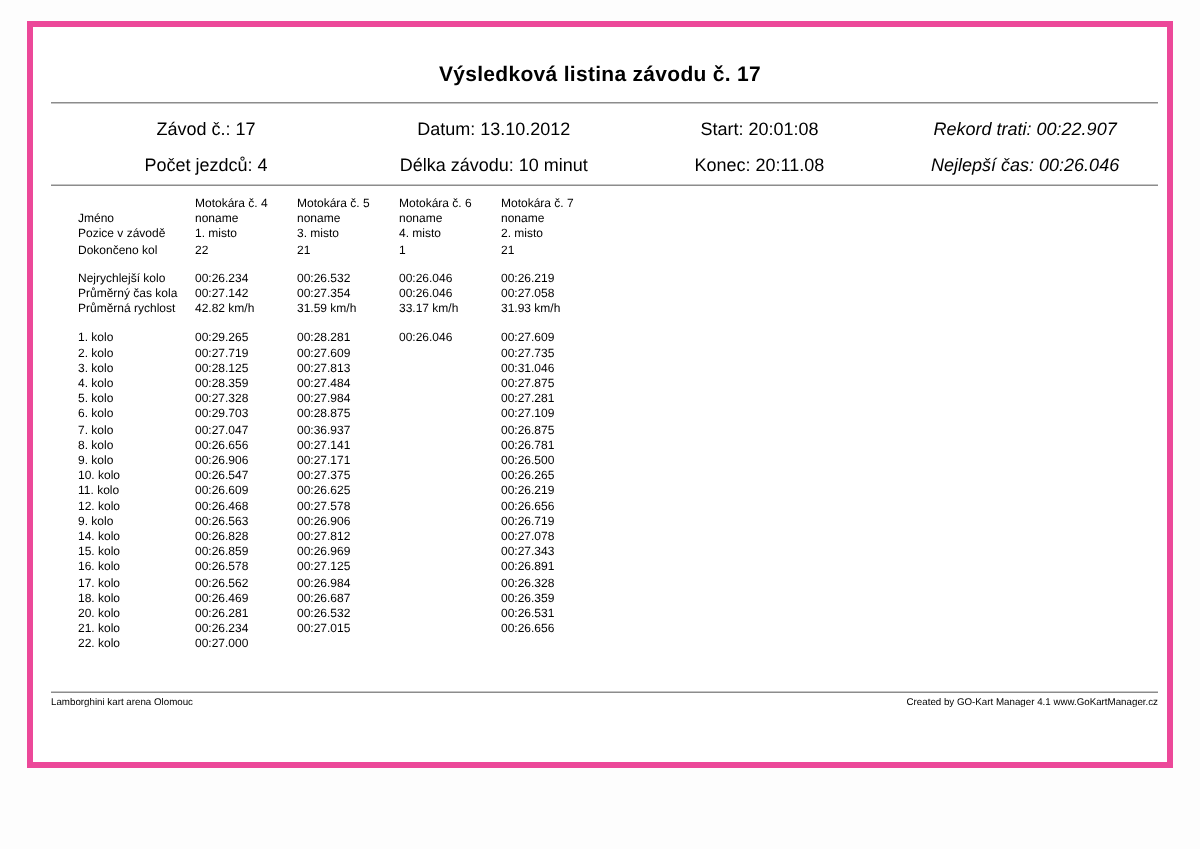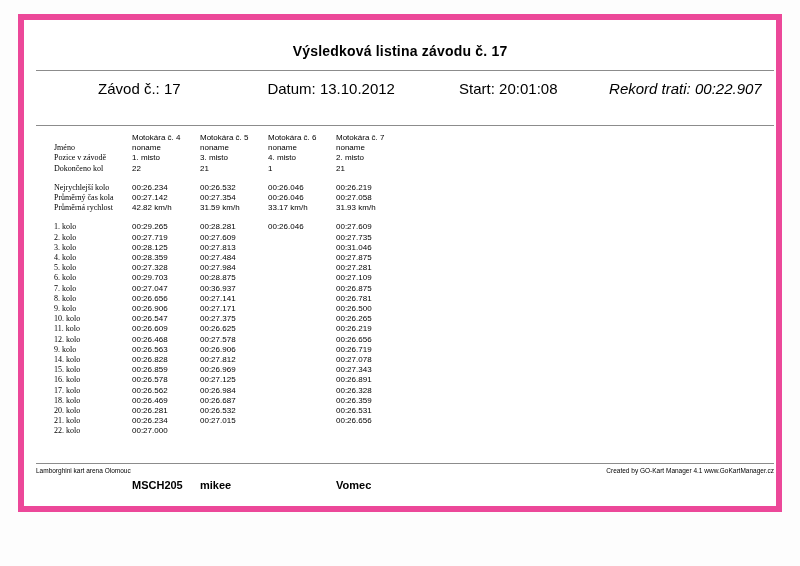--- a/index.html
+++ b/index.html
@@ -19,21 +19,21 @@
     width: 800px;
     height: 566px;
     background: #fdfdfd;
   }
   .sheet {
     position: absolute;
     left: 18px;
     top: 14px;
     width: 764px;
     height: 498px;
-    border: 6px solid #ec4899;
+    border: 4px solid #ec4899;
     background: #ffffff;
     box-sizing: border-box;
   }
   .title {
     position: absolute;
     left: 0;
     top: 23px;
     width: 100%;
     text-align: center;
     font-size: 14px;
@@ -49,21 +49,21 @@
   }
   .hr-top { top: 50px; }
   .hr-mid { top: 105px; }
   .hr-foot { top: 443px; }
 
   .meta {
     position: absolute;
     left: 12px;
     top: 56px;
     width: 738px;
-    font-size: 15px;
+    font-size: 12px;
   }
   .meta-row {
     display: flex;
     height: 24px;
     align-items: center;
   }
   .meta-cell {
     text-align: center;
   }
   .m1 { width: 28%; }
@@ -76,21 +76,21 @@
     left: 30px;
     top: 113px;
     width: 720px;
     font-size: 8px;
     line-height: 10.2px;
   }
   .row {
     display: flex;
     white-space: nowrap;
   }
-  .c-label { width: 78px; font-family: Liberation Serif, serif; }
+  .c-label { width: 78px; }
   .c-d { width: 68px; }
   .gap { height: 9px; }
 
   .head-row .c-d { }
 
   .footer {
     position: absolute;
     left: 12px;
     top: 447px;
     width: 738px;
@@ -122,20 +122,26 @@
 
     <div class="hr hr-top"></div>
 
     <div class="meta">
       <div class="meta-row">
         <div class="meta-cell m1">Závod č.: 17</div>
         <div class="meta-cell m2">Datum: 13.10.2012</div>
         <div class="meta-cell m3">Start: 20:01:08</div>
         <div class="meta-cell m4">Rekord trati: 00:22.907</div>
       </div>
+      <div class="meta-row">
+        <div class="meta-cell m1">Počet jezdců: 4</div>
+        <div class="meta-cell m2">Délka závodu: 10 minut</div>
+        <div class="meta-cell m3">Konec: 20:11.08</div>
+        <div class="meta-cell m4">Nejlepší čas: 00:26.046</div>
+      </div>
     </div>
 
     <div class="hr hr-mid"></div>
 
     <div class="grid">
 
       <div class="row head-row">
         <div class="c-label"></div>
         <div class="c-d">Motokára č. 4</div>
         <div class="c-d">Motokára č. 5</div>
@@ -348,22 +354,15 @@
       </div>
     </div>
 
     <div class="hr hr-foot"></div>
 
     <div class="footer">
       <div>Lamborghini kart arena Olomouc</div>
       <div class="footer-right">Created by GO-Kart Manager 4.1 www.GoKartManager.cz</div>
     </div>
 
-    <div class="bottom-names">
-      <div class="bn-1"></div>
-      <div class="bn-2">MSCH205</div>
-      <div class="bn-2">mikee</div>
-      <div class="bn-2"></div>
-      <div class="bn-2">Vomec</div>
-    </div>
 
   </div>
 </div>
 
 </body></html>

